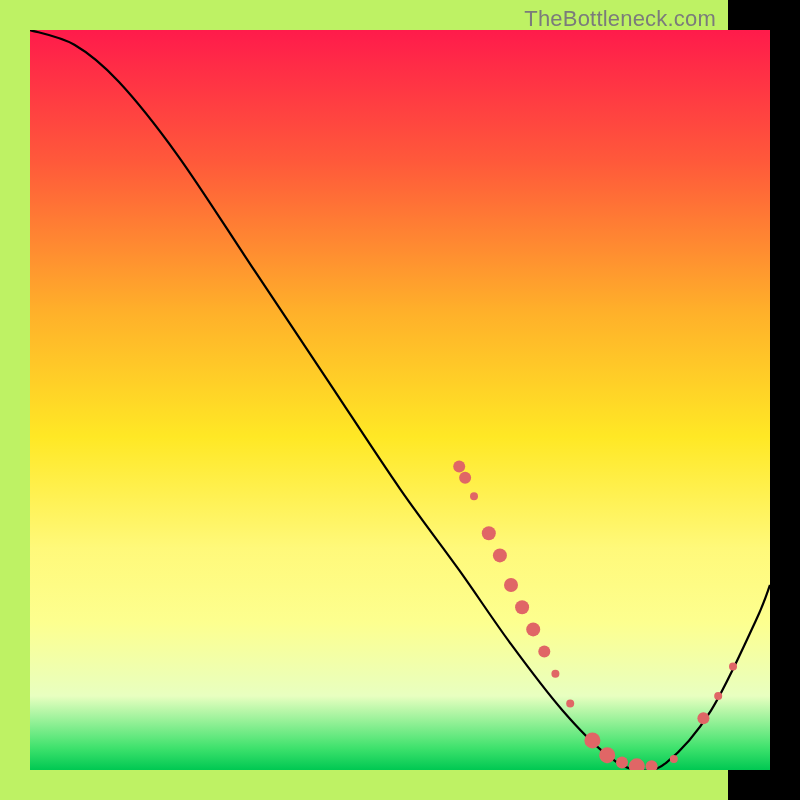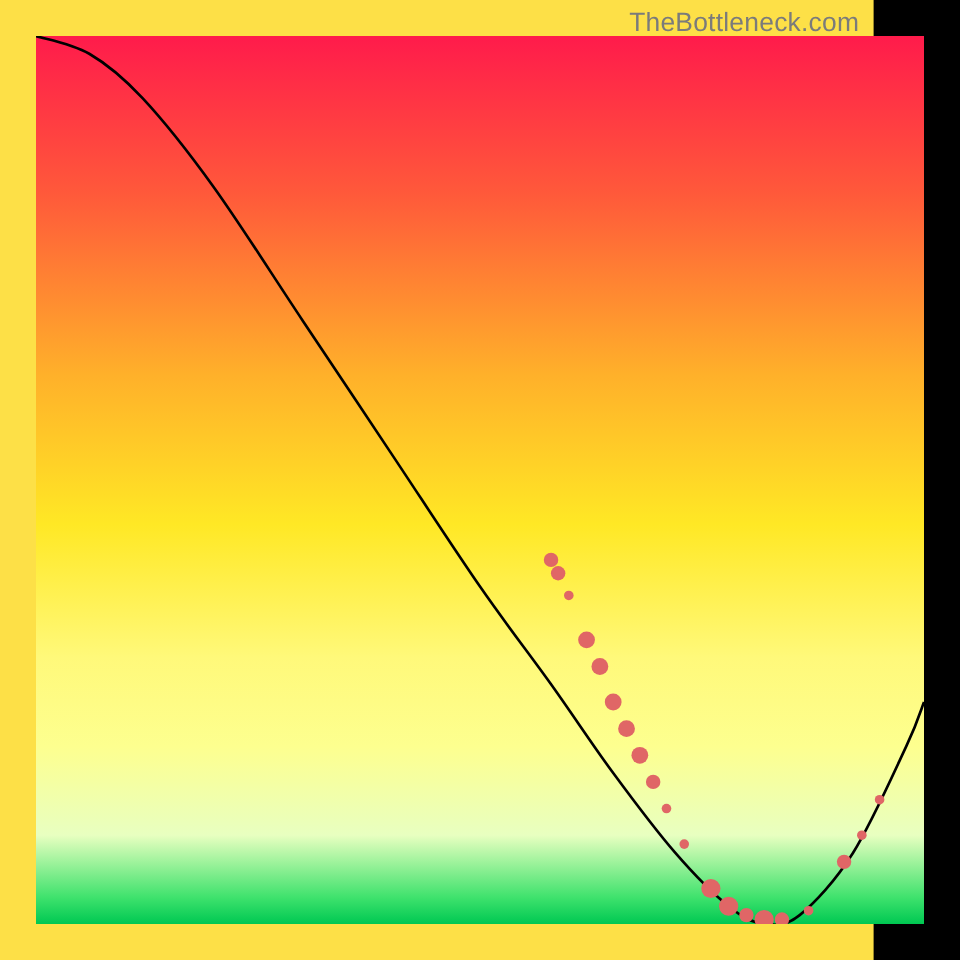--- a/index.html
+++ b/index.html
@@ -9,21 +9,21 @@
     height: 800px;
     background: #000;
     overflow: hidden;
   }
   .frame {
     position: absolute;
     left: 0;
     top: 0;
     width: 728px;
     height: 800px;
-    background: #fde047;
+    background: #bef264;
   }
   .plot-area {
     position: absolute;
     left: 30px;
     top: 30px;
     width: 740px;
     height: 740px;
     background: linear-gradient(to bottom,
       #ff1b4b 0%,
       #ff5a3a 18%,

